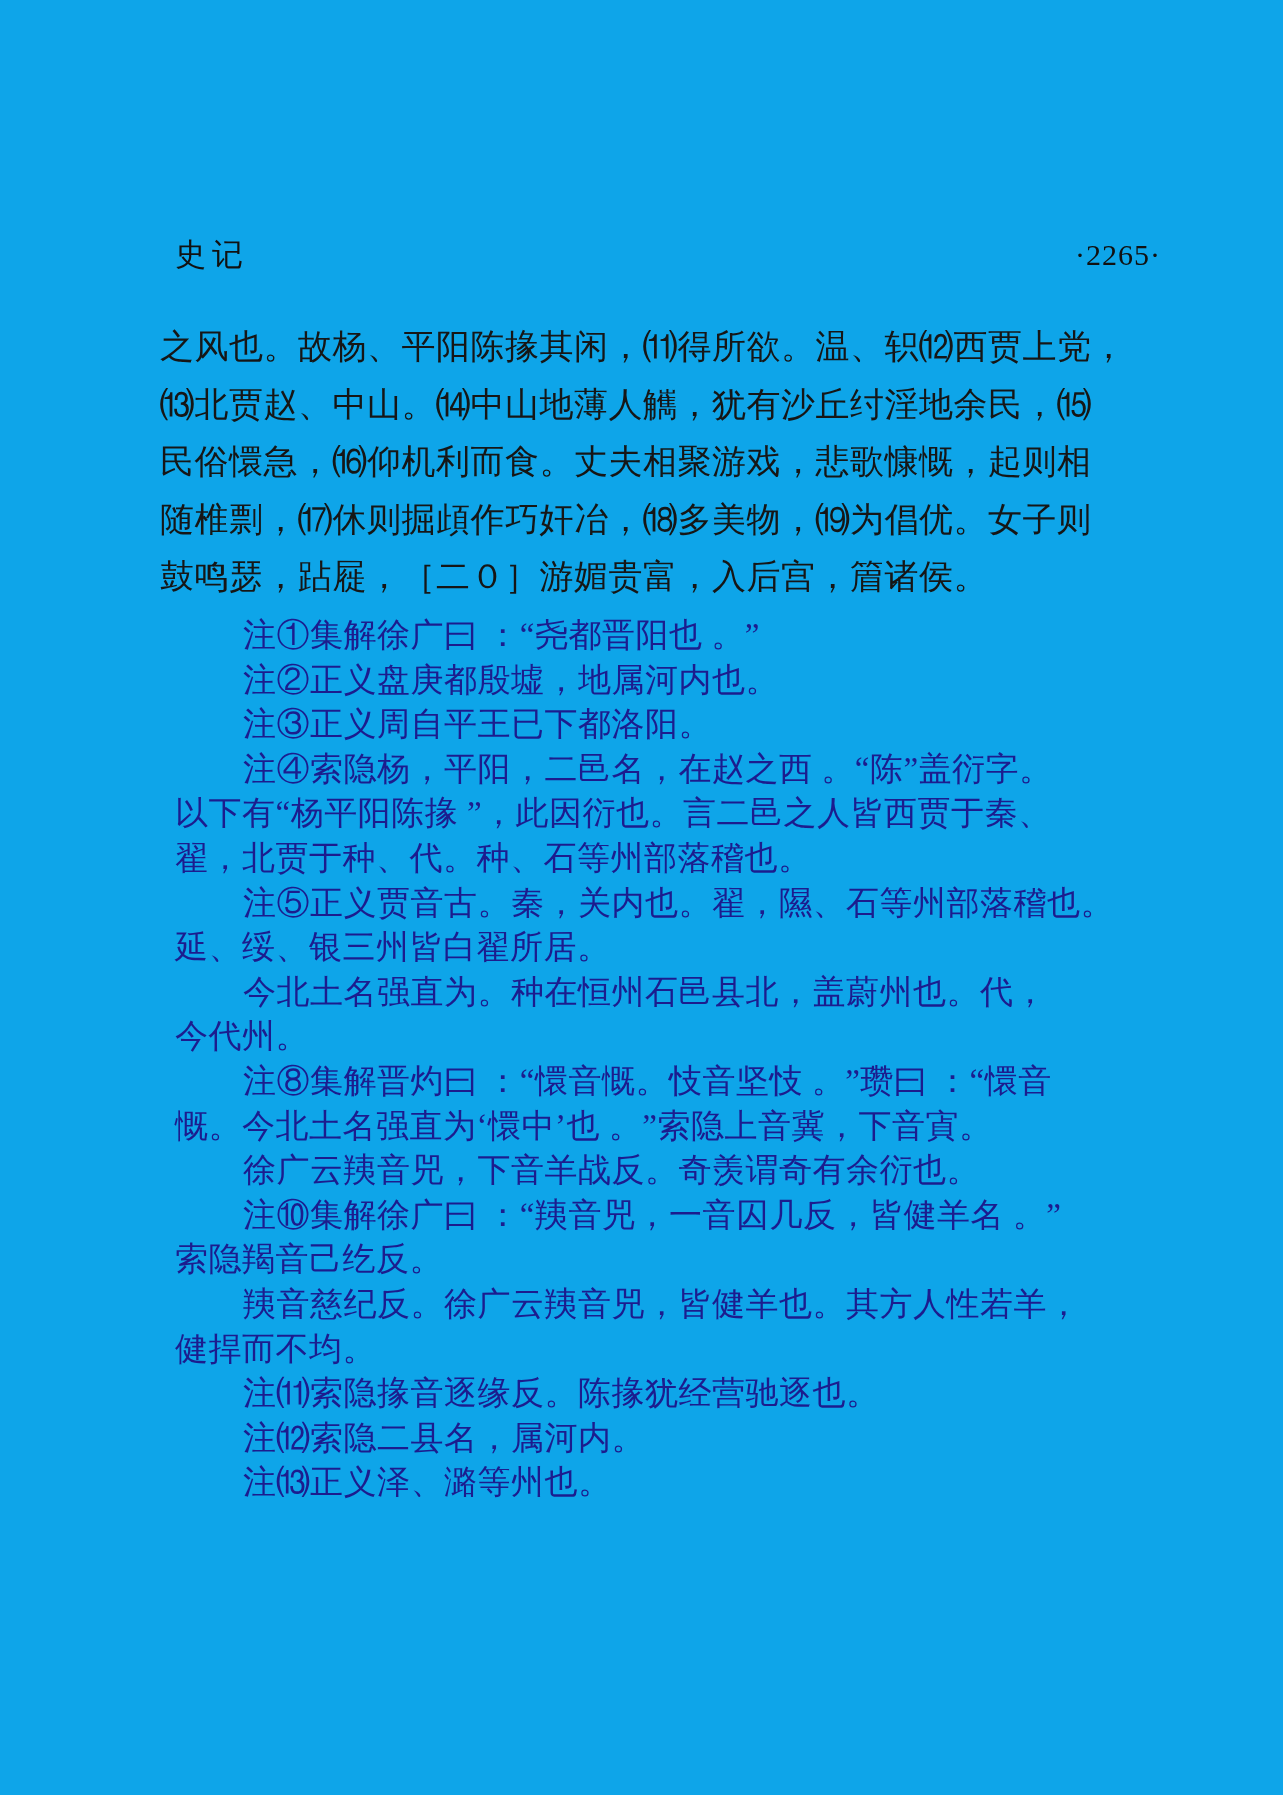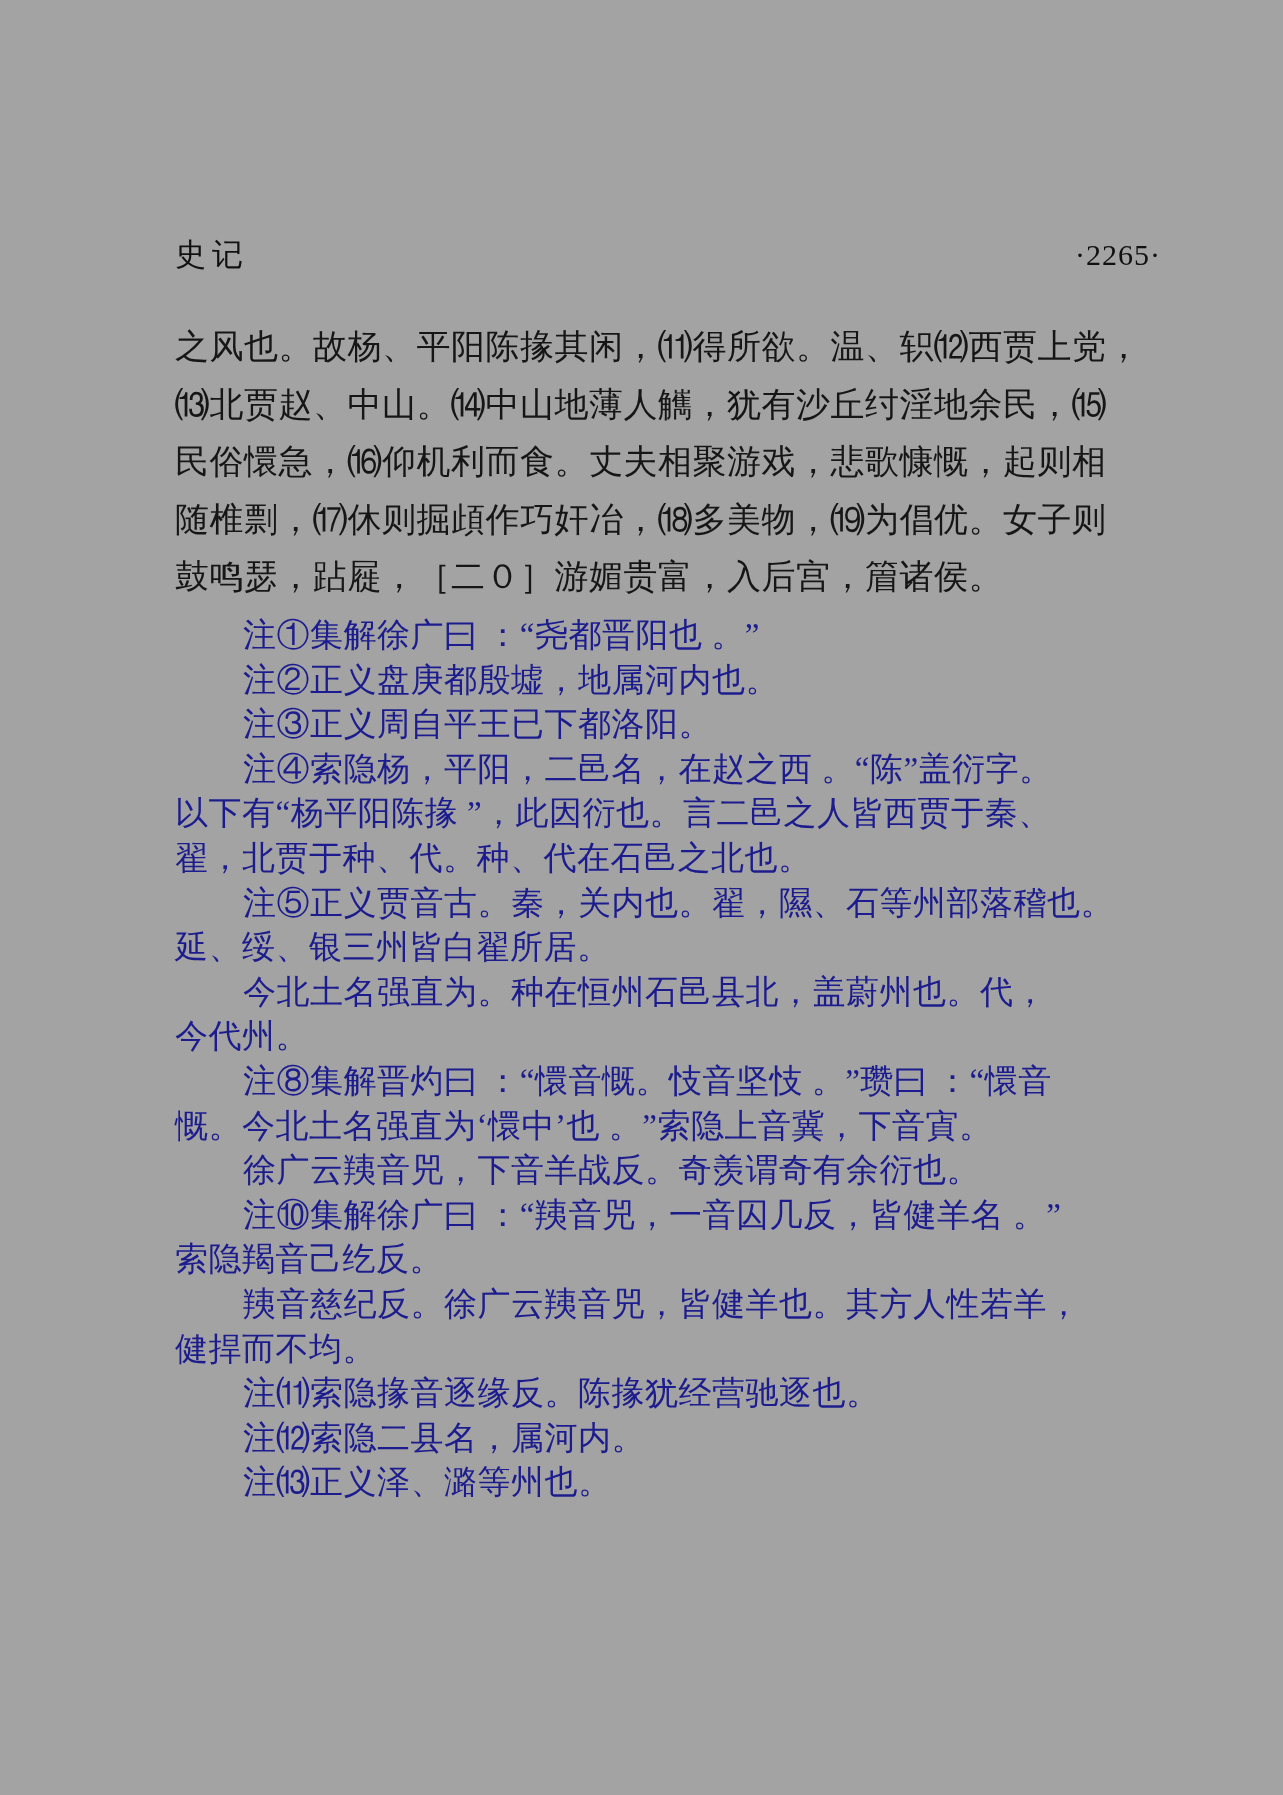--- a/index.html
+++ b/index.html
@@ -4,21 +4,21 @@
 <style>
   html, body {
     margin: 0;
     padding: 0;
     background: #ffffff;
   }
   .page {
     position: relative;
     width: 1283px;
     height: 1795px;
-    background: #a3a3a3;
+    background: #0ea5e9;
     overflow: hidden;
     font-family: "Liberation Serif", "DejaVu Serif", serif;
   }
   .header {
     position: absolute;
     top: 234px;
     left: 175px;
     right: 122px;
     display: flex;
     justify-content: space-between;
@@ -30,21 +30,21 @@
     letter-spacing: 6px;
     font-weight: 500;
   }
   .page-number {
     font-size: 30px;
     letter-spacing: 1px;
   }
   .body-text {
     position: absolute;
     top: 318px;
-    left: 175px;
+    left: 160px;
     width: 940px;
     color: #161616;
   }
   .body-text .line {
     font-size: 34px;
     line-height: 57.5px;
     white-space: nowrap;
     letter-spacing: 0.5px;
   }
   .notes {
@@ -81,21 +81,21 @@
     <div class="line">随椎剽，⒄休则掘頉作巧奸冶，⒅多美物，⒆为倡优。女子则</div>
     <div class="line">鼓鸣瑟，跕屣，［二０］游媚贵富，入后宫，篃诸侯。</div>
   </div>
 
   <div class="notes">
     <div class="line indent">注①集解徐广曰 ：“尧都晋阳也 。”</div>
     <div class="line indent">注②正义盘庚都殷墟，地属河内也。</div>
     <div class="line indent">注③正义周自平王已下都洛阳。</div>
     <div class="line indent">注④索隐杨，平阳，二邑名，在赵之西 。“陈”盖衍字。</div>
     <div class="line">以下有“杨平阳陈掾 ”，此因衍也。言二邑之人皆西贾于秦、</div>
-    <div class="line">翟，北贾于种、代。种、代在石邑之北也。</div>
+    <div class="line">翟，北贾于种、代。种、石等州部落稽也。</div>
     <div class="line indent">注⑤正义贾音古。秦，关内也。翟，隰、石等州部落稽也。</div>
     <div class="line">延、绥、银三州皆白翟所居。</div>
     <div class="line indent">今北土名强直为。种在恒州石邑县北，盖蔚州也。代，</div>
     <div class="line">今代州。</div>
     <div class="line indent">注⑧集解晋灼曰 ：“懁音慨。忮音坚忮 。”瓒曰 ：“懁音</div>
     <div class="line">慨。今北土名强直为‘懁中’也 。”索隐上音冀，下音寊。</div>
     <div class="line indent">徐广云羠音兕，下音羊战反。奇羡谓奇有余衍也。</div>
     <div class="line indent">注⑩集解徐广曰 ：“羠音兕，一音囚几反，皆健羊名 。”</div>
     <div class="line">索隐羯音己纥反。</div>
     <div class="line indent">羠音慈纪反。徐广云羠音兕，皆健羊也。其方人性若羊，</div>

